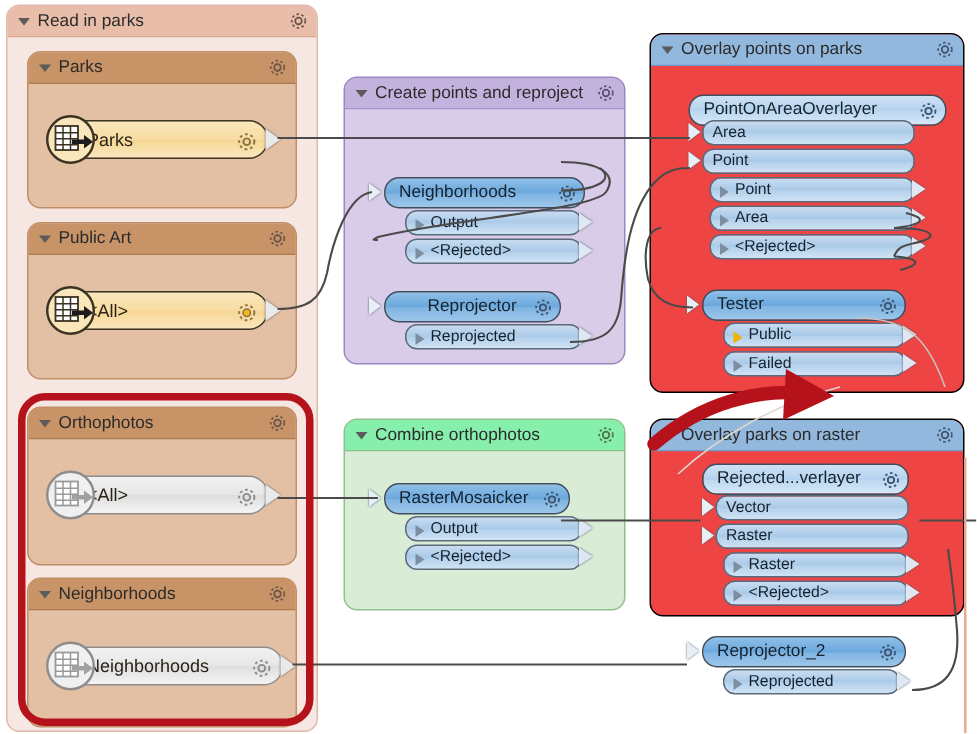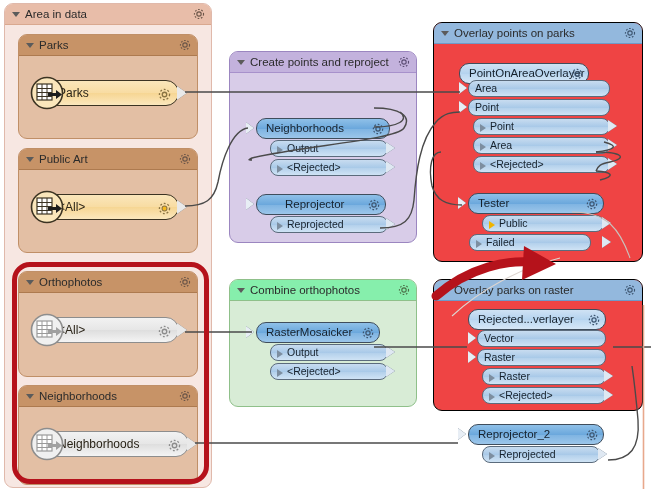--- a/index.html
+++ b/index.html
@@ -117,21 +117,21 @@
     pointer-events:none;}
 </style>
 </head>
 <body>
 
 <div id="canvas">
 
   <div class="bookmark bm-read">
     <div class="bm-title">
       <span class="bm-tri"></span>
-      <span>Area in data</span>
+      <span>Read in parks</span>
       <span class="bm-gear">
         <svg viewBox="0 0 16 16" width="14" height="14">
             <g fill="none" stroke="#6b5548" stroke-width="1.3">
         <circle cx="8" cy="8" r="2.5"></circle>
               <circle cx="8" cy="8" r="5.2" stroke-dasharray="1.9 1.9"></circle>
             </g>
           </svg>
       </span>
     </div>
 
@@ -336,21 +336,21 @@
       </div>
       <span class="out-arrow" style="left:130px;top:24px;"></span>
       <div class="port" style="left:14px;top:41px;width:118px;">
         <span class="port-tri"></span>
         <span>&lt;Rejected&gt;</span>
       </div>
       <span class="out-arrow" style="left:130px;top:43px;"></span>
     </div>
 
     <div class="node" style="left:26px;top:142px;">
-      <div class="node-head" style="left:0;top:0;width:130px;padding-left:28px;">
+      <div class="node-head" style="left:0;top:0;width:118px;padding-left:28px;">
         <span>Reprojector</span>
         <span class="node-gear">
           <svg viewBox="0 0 16 16" width="14" height="14">
               <g fill="none" stroke="#3d5570" stroke-width="1.4">
           <circle cx="8" cy="8" r="2.4"></circle>
                 <circle cx="8" cy="8" r="5.3" stroke-dasharray="2 2"></circle>
               </g>
             </svg>
         </span>
       </div>
@@ -371,21 +371,21 @@
         <svg viewBox="0 0 16 16" width="14" height="14">
             <g fill="none" stroke="#3d5570" stroke-width="1.3">
         <circle cx="8" cy="8" r="2.5"></circle>
               <circle cx="8" cy="8" r="5.2" stroke-dasharray="1.9 1.9"></circle>
             </g>
           </svg>
       </span>
     </div>
 
     <div class="node" style="left:25px;top:36px;">
-      <div class="node-head lite" style="left:0;top:4px;width:130px;">
+      <div class="node-head lite" style="left:0;top:4px;width:172px;">
         <span>PointOnAreaOverlayer</span>
         <span class="node-gear">
           <svg viewBox="0 0 16 16" width="14" height="14">
               <g fill="none" stroke="#3d5570" stroke-width="1.4">
           <circle cx="8" cy="8" r="2.4"></circle>
                 <circle cx="8" cy="8" r="5.3" stroke-dasharray="2 2"></circle>
               </g>
             </svg>
         </span>
       </div>
@@ -426,21 +426,21 @@
               </g>
             </svg>
         </span>
       </div>
       <span class="in-arrow" style="left:-10px;top:4px;"></span>
       <div class="port" style="left:14px;top:22px;width:122px;">
         <span class="port-tri on"></span>
         <span>Public</span>
       </div>
       <span class="out-arrow" style="left:134px;top:24px;"></span>
-      <div class="port" style="left:1px;top:41px;width:122px;">
+      <div class="port" style="left:14px;top:41px;width:122px;">
         <span class="port-tri"></span>
         <span>Failed</span>
       </div>
       <span class="out-arrow" style="left:134px;top:43px;"></span>
     </div>
   </div>
 
   <div class="bookmark bm-green" style="left:229px;top:279px;width:188px;height:128px;">
     <div class="bm-title">
       <span class="bm-tri"></span>

